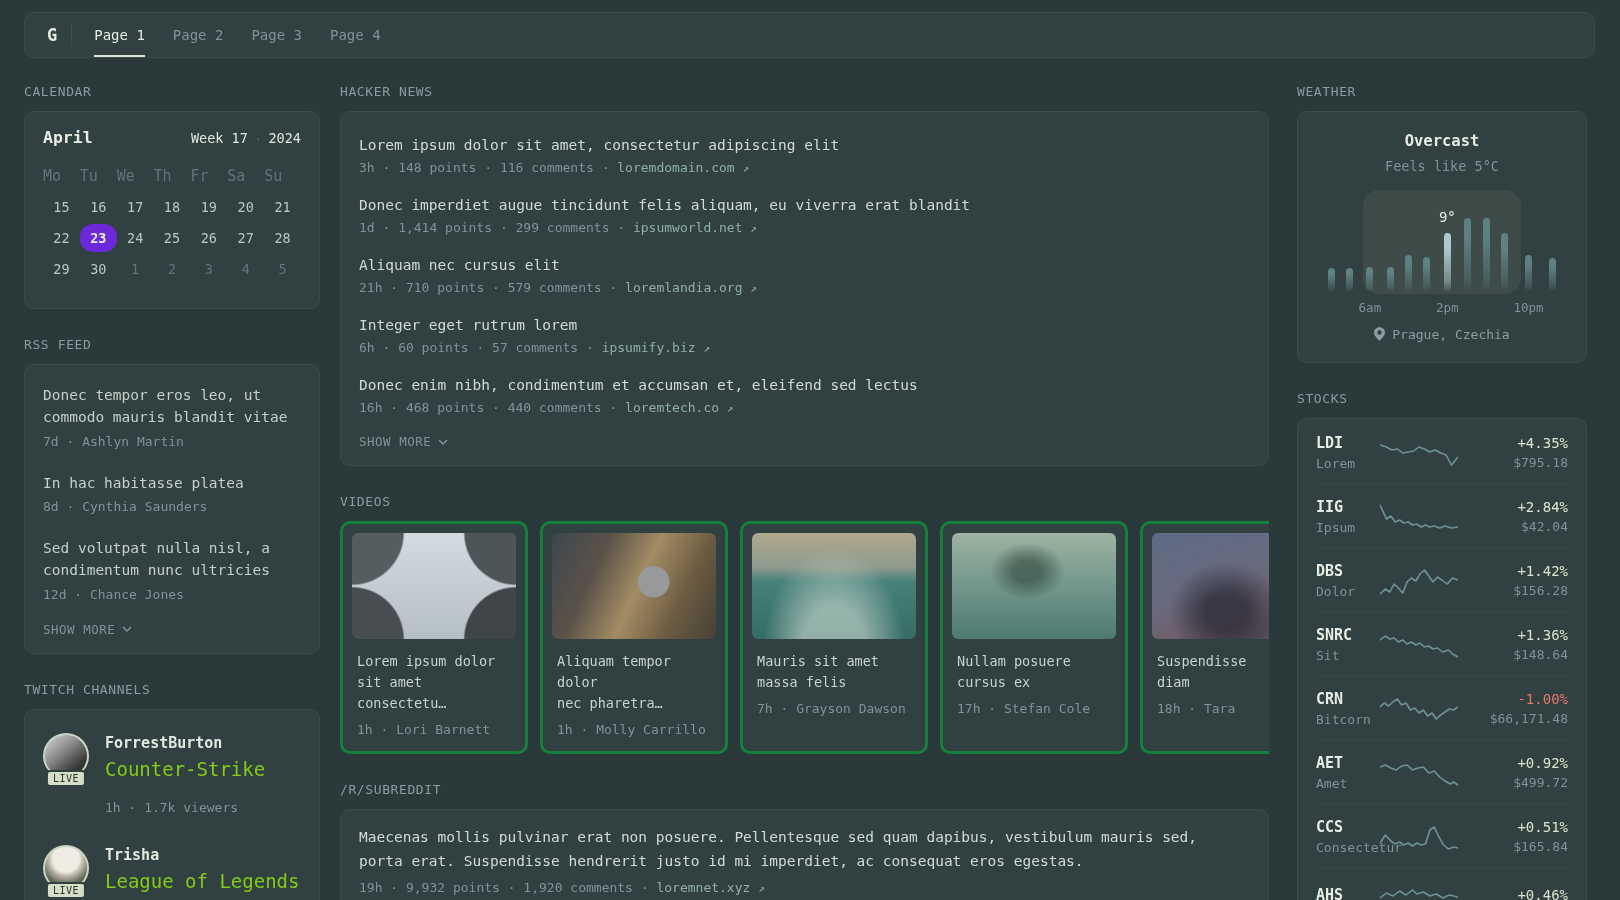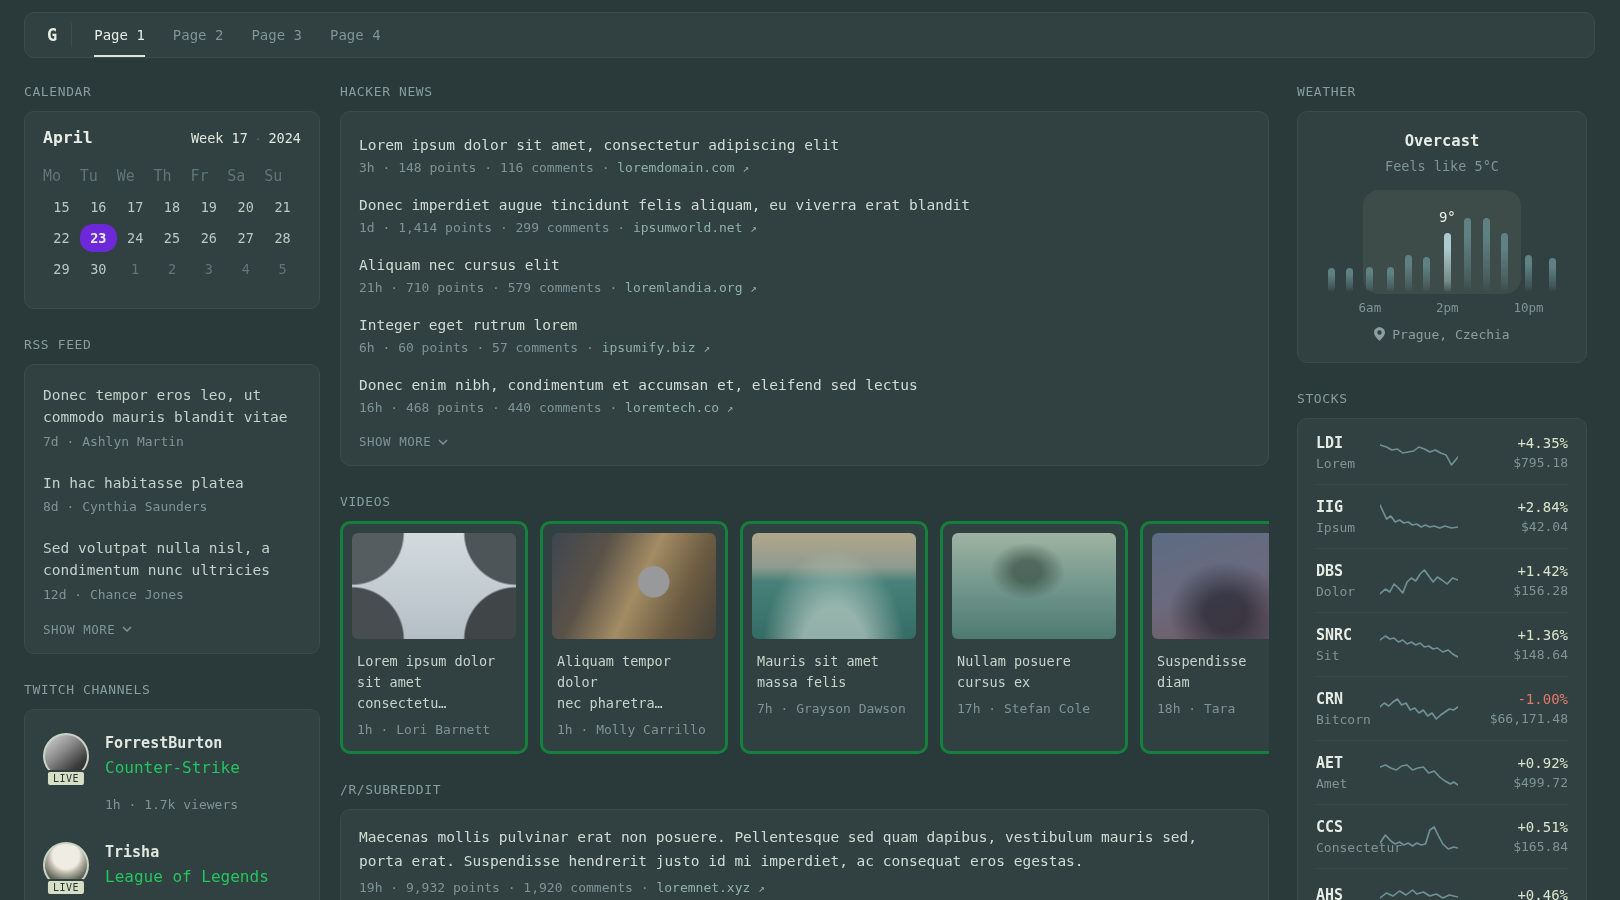--- a/index.html
+++ b/index.html
@@ -52,21 +52,21 @@
   .avwrap { position:relative; width:46px; height:46px; flex:none; }
   .avatar { display:block; width:46px; height:46px; border-radius:50%; border:2px solid #c9d4c4; }
   .av-forrest { background:linear-gradient(140deg,#d8d8d8 0%,#8b8b8b 40%,#3a3a3a 75%,#222 100%); }
   .av-trisha { background:radial-gradient(circle at 50% 28%,#efece4 0 36%,#b9b4a6 48%,#5f6658 70%,#3c4238 100%); }
   .av-kendall { background:linear-gradient(140deg,#f0dfc2 0%,#d8a97c 45%,#9c6b48 80%,#6e4c33 100%); border-color:#4e7d7a; }
   .live { position:absolute; left:50%; transform:translateX(-50%); bottom:-8px;
           background:#d6dec5; color:#273637; font-size:10px; letter-spacing:.5px;
           padding:1px 5px; border-radius:4px; border:2px solid #314041; }
   .tinfo { margin-left:16px; padding-top:1px; }
   .tname { font-size:15px; font-weight:600; color:#e0e8df; }
-  .tcat { font-size:16px; color:#22c55e; margin-top:6px; }
+  .tcat { font-size:19px; color:#84cc16; margin-top:6px; }
   .tmeta { font-size:13px; color:#7e9496; margin-top:20px; }
   
   .hn-card { padding:14px 18px 6px; }
   .hitem { padding:11px 0; }
   .hitem .title { font-size:14.5px; color:#d0dcd3; cursor:pointer; }
   .hitem .meta { margin-top:7px; }
   
   .vrow { display:flex; gap:12px; overflow:hidden; }
   .vcard { flex:0 0 188px; background:#314041; border:3px solid #15803d; border-radius:10px; cursor:pointer; }
   .thumb { height:106px; margin:9px 9px 0; border-radius:6px; }

